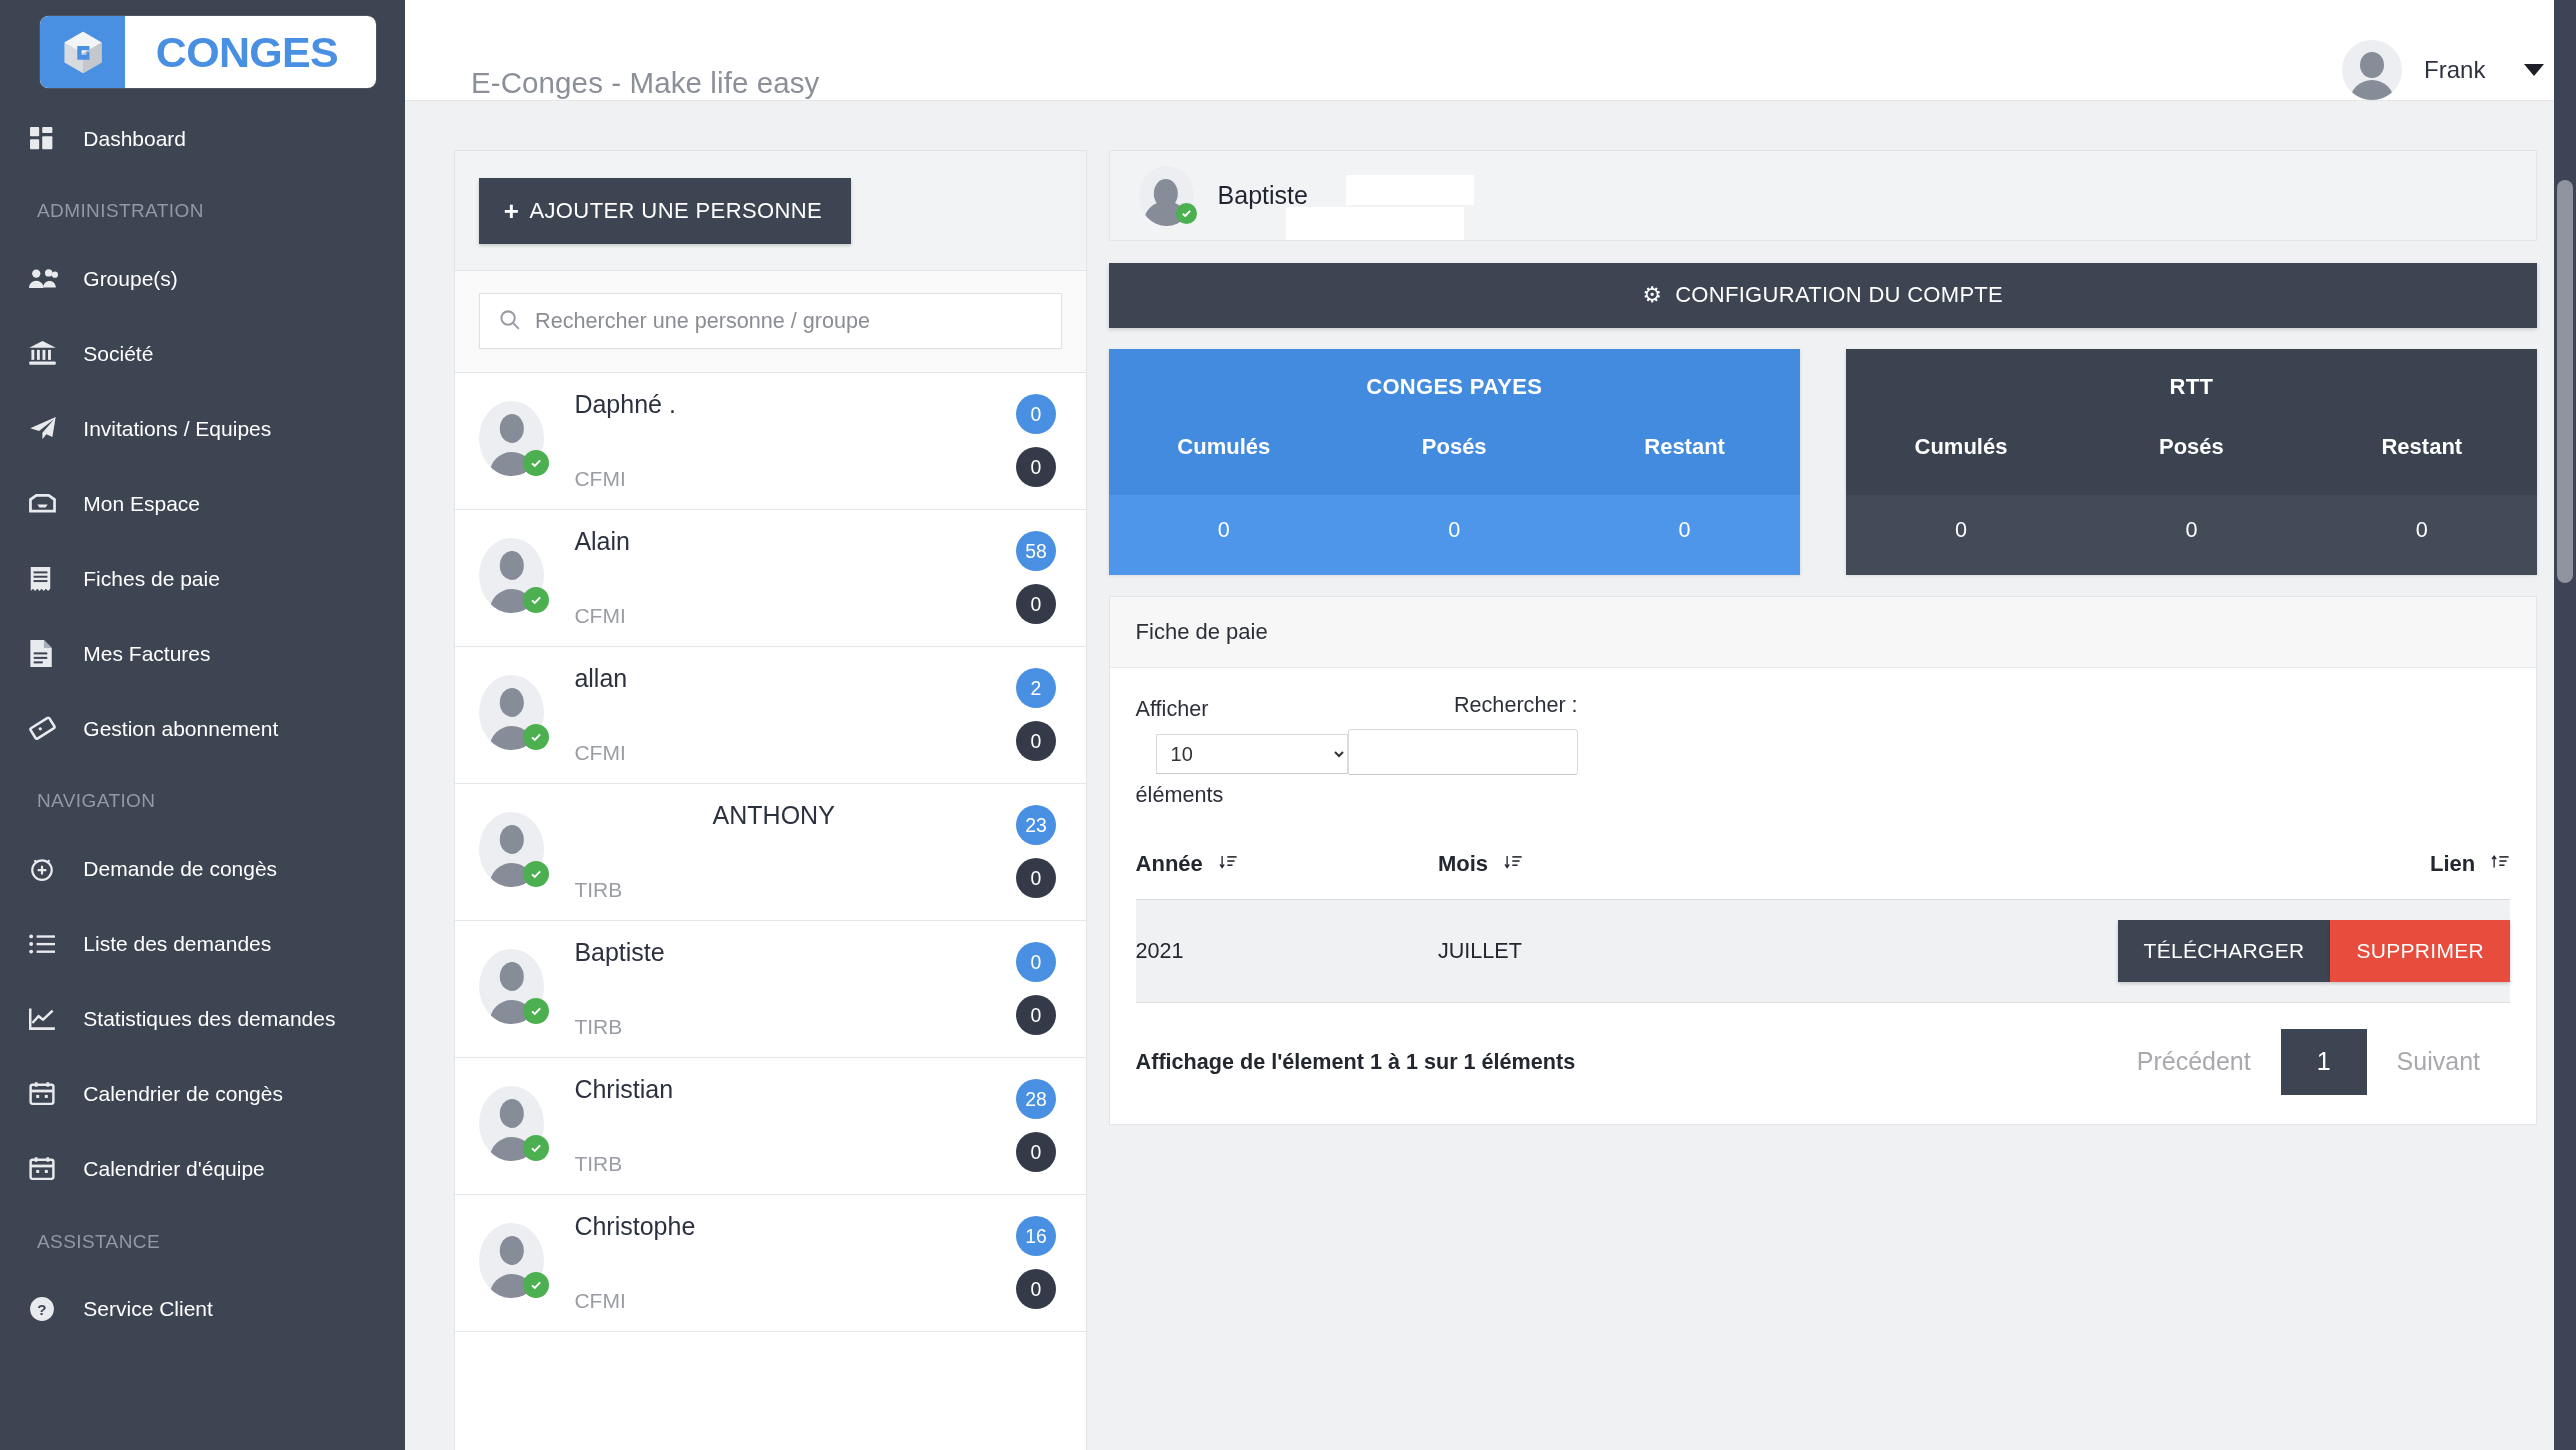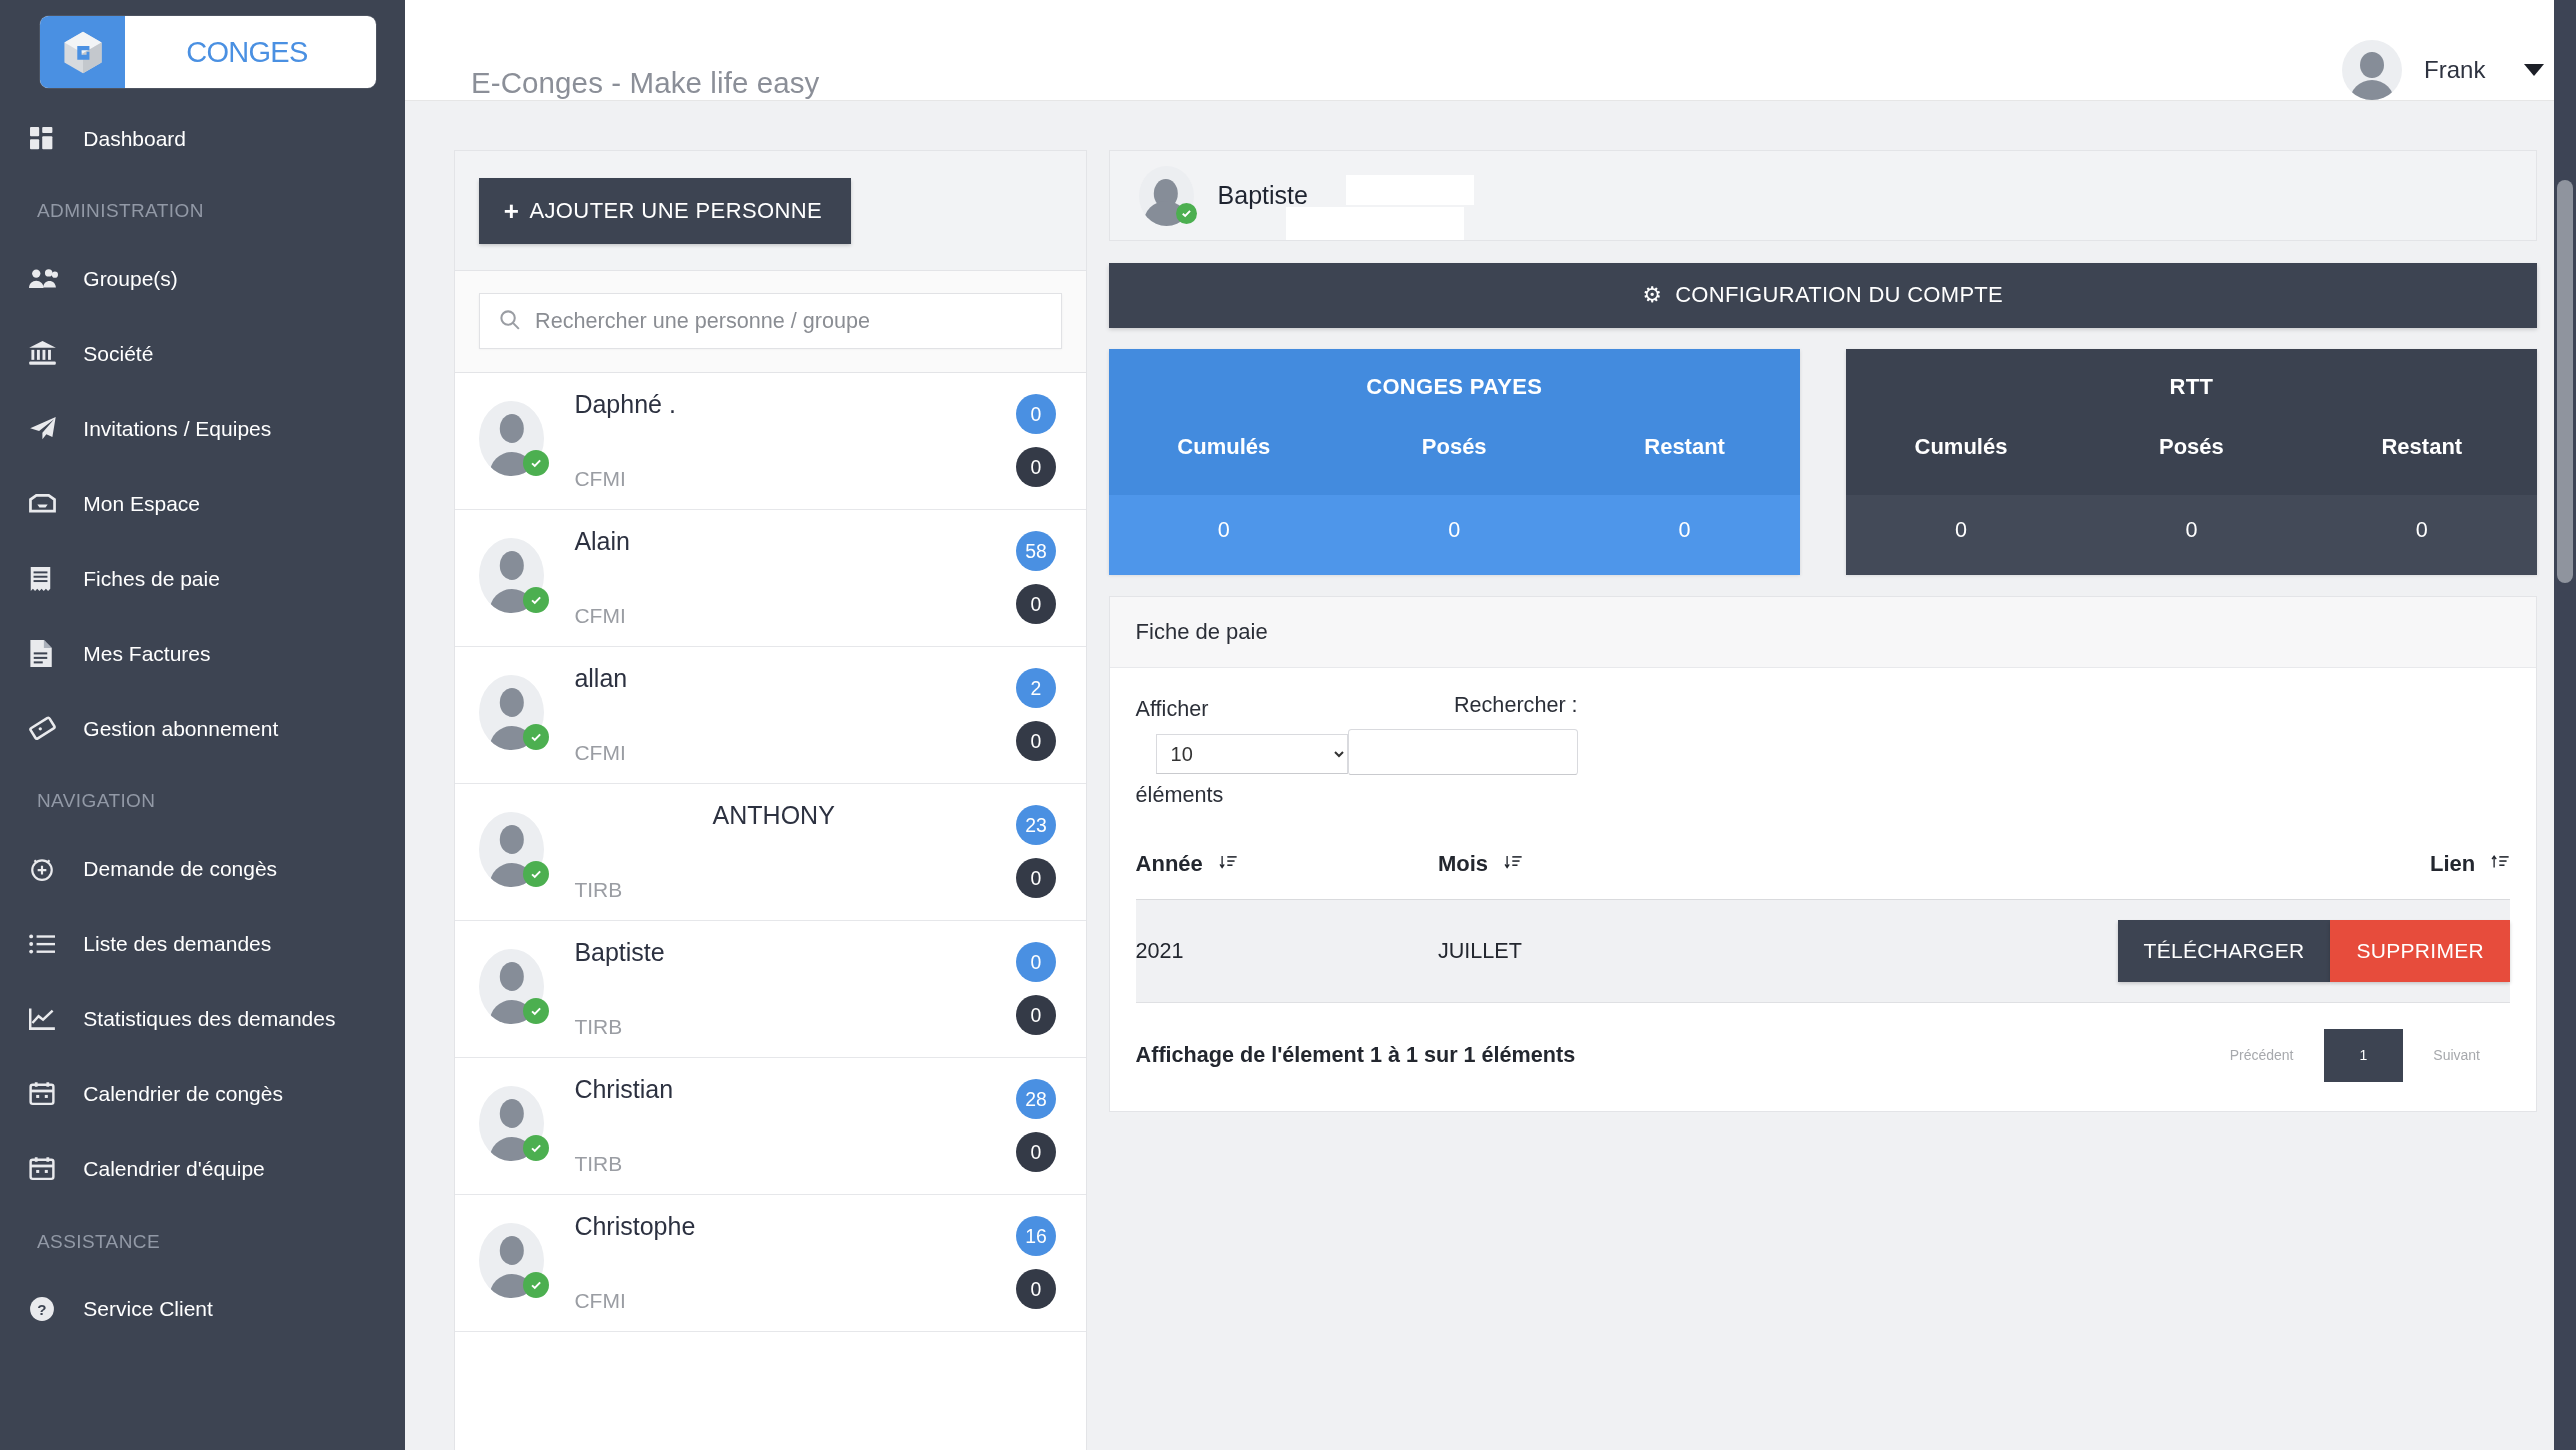--- a/index.html
+++ b/index.html
@@ -25,22 +25,22 @@
     background: #fff;
     box-shadow: 0 0 0 0.7px rgba(255,255,255,.12);
   }
   .logo-mark {
     width: 85px; height: 72px; background: #4a90e2;
     display: flex; align-items: center; justify-content: center;
     flex: 0 0 85px;
   }
   .logo-text {
     flex: 1; text-align: center;
-    font-size: 29px; letter-spacing: -0.7px;
-    color: #4a90e2; font-weight: 400;
+    font-size: 43px; letter-spacing: -0.7px;
+    color: #4a90e2; font-weight: 700;
     padding-right: 7.2px;
   }
   .nav-section {
     color: #9299a6; font-size: 19px; letter-spacing: 0.4px;
     padding: 24.4px 0 18.7px 37px; font-weight: 400;
   }
   .nav-item {
     display: flex; align-items: center;
     height: 75px; padding-left: 29px;
     color: #ffffff; font-size: 21px; cursor: pointer;
@@ -264,21 +264,21 @@
   }
   .btn-dl { background: #3d4452; }
   .btn-del { background: #e74c3c; }
   .paging {
     display: flex; align-items: center; justify-content: space-between;
     padding: 26px 0 29px 0;
   }
   .paging-info { font-size: 21.6px; color: #23272f; font-weight: bold; }
   .pager { display: flex; align-items: stretch; }
   .pager div {
-    font-size: 14px; color: #a7a9ad; padding: 18.7px 30px; cursor: pointer;
+    font-size: 25px; color: #a7a9ad; padding: 18.7px 30px; cursor: pointer;
   }
   .pager div.active { background: #3d4452; color: #fff; padding: 18.7px 36px; }
 
   
   .vscroll-outer {
     position: absolute; right: 0; top: 0; width: 21.6px; height: 1450px;
     background: #3d4455; z-index: 9;
   }
   .vscroll-thumb {
     position: absolute; right: 2.9px; top: 180px;

